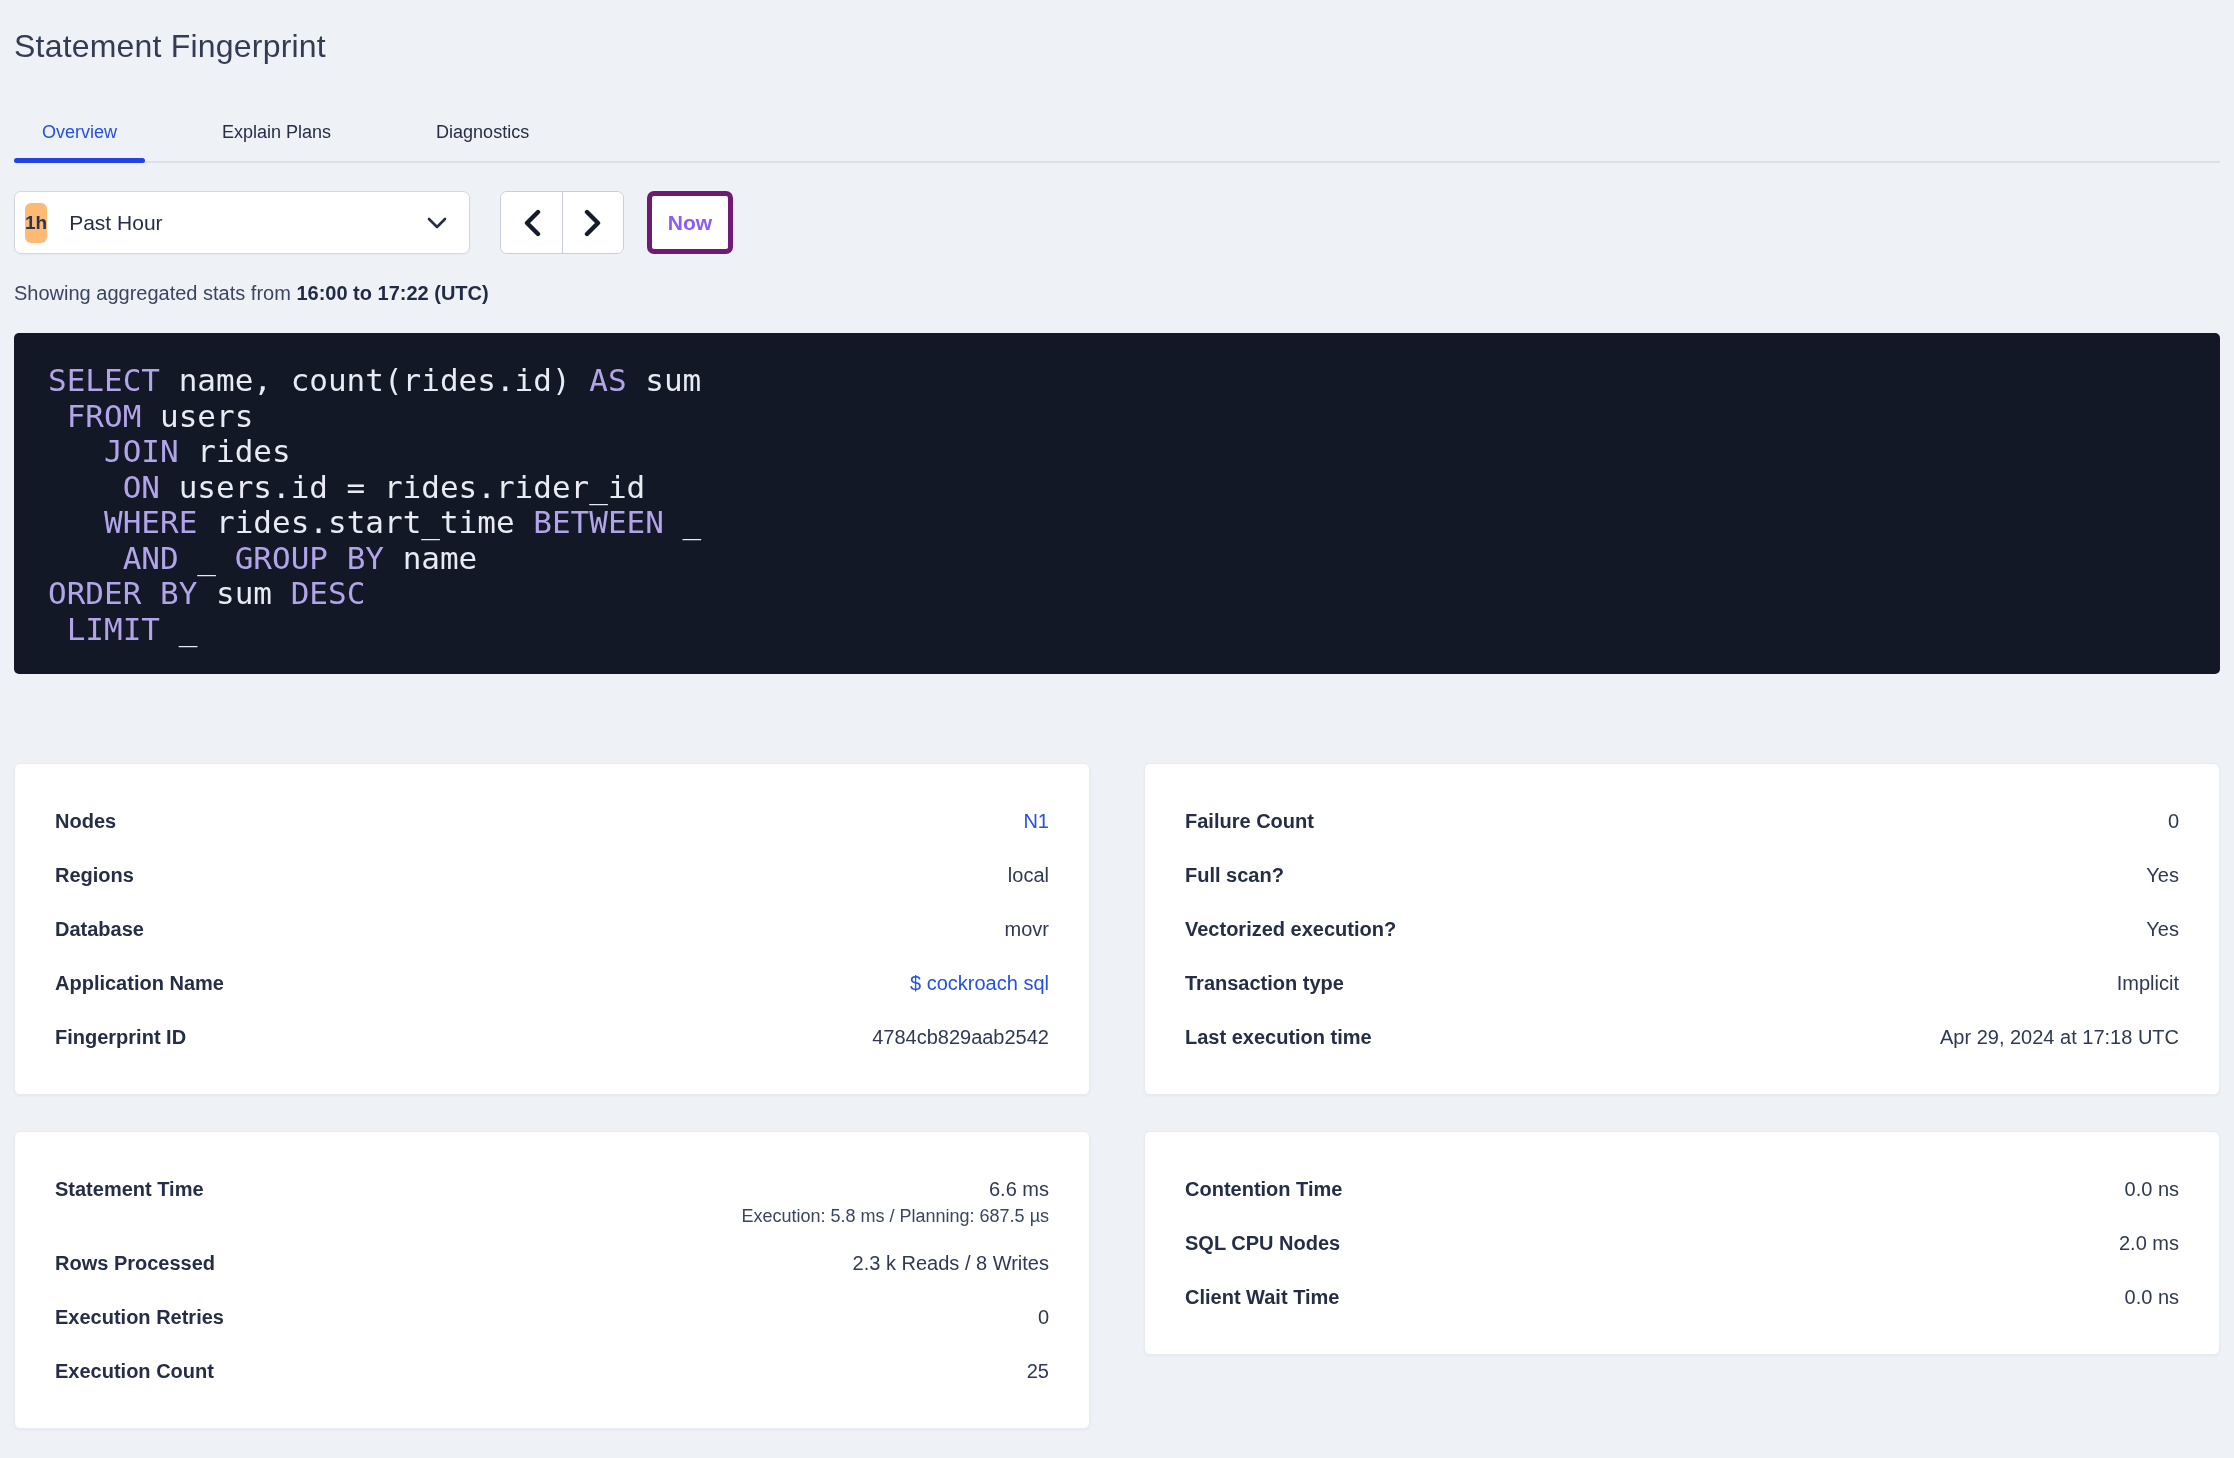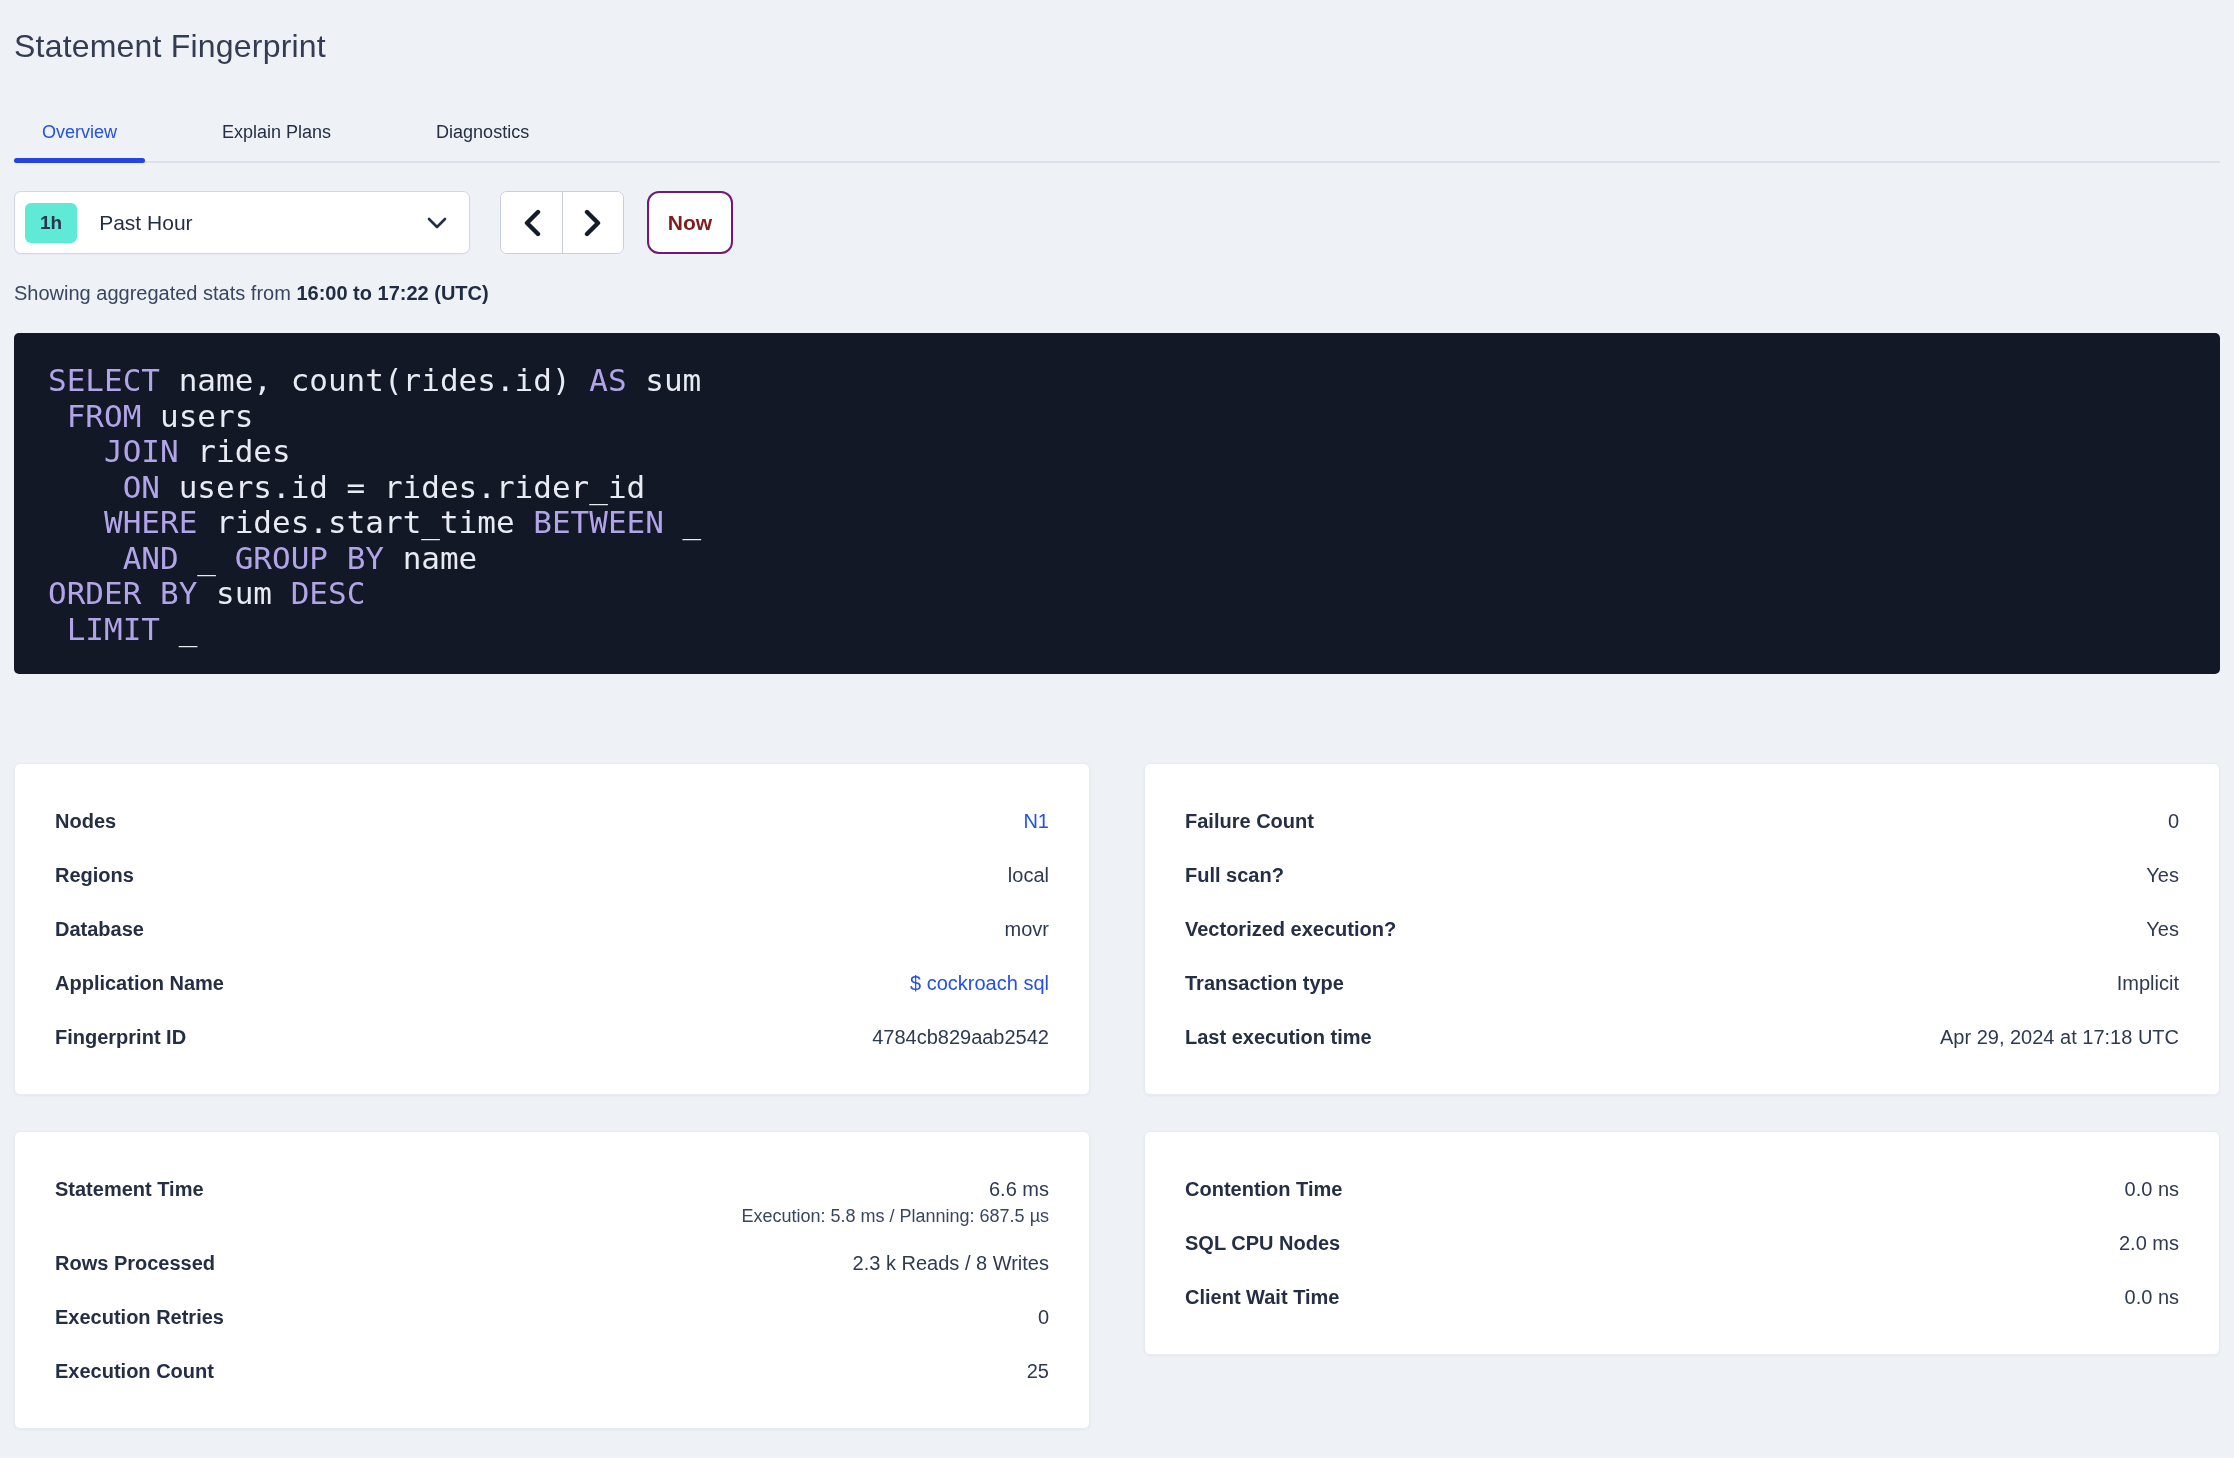--- a/index.html
+++ b/index.html
@@ -13,28 +13,28 @@
   
   .tabbar { display:flex; margin-top:40px; border-bottom:2px solid #dbe0ea; }
   .tab { position:relative; padding:0 28px 20px; font-size:18px; color:#242f44; cursor:pointer; margin-right:49px; margin-bottom:-2px;margin-top:17px; }
   .tab.active { color:#2450e4; }
   .tab.active::after { content:""; position:absolute; left:0; right:0; bottom:0; height:5px; background:#2443e2; border-radius:3px; }
 
   
   .controls { display:flex; margin-top:28px; align-items:stretch; }
   .timepicker { width:456px; height:63px; background:#fff; border:1px solid #d2d7e4; border-radius:7px;
                 display:flex; align-items:center; padding:0 22px 0 10px; cursor:pointer; box-shadow:0 1px 2px rgba(40,55,90,.04); }
-  .range-badge { background:#5eead4; color:#2a3550; font-weight:700; font-size:19px; border-radius:6px;
-                 padding:9px 15px; margin-right:22px; }
+  .range-badge { background:#fdba74; color:#2a3550; font-weight:700; font-size:19px; border-radius:6px;
+                 padding:9px 0; margin-right:22px; }
   .range-label { font-size:21px; color:#242f44; flex:1; }
   .arrowgroup { display:flex; margin-left:30px; height:63px; background:#fff; border:1px solid #c7cedf; border-radius:7px; overflow:hidden; }
   .arrowbtn { width:61px; display:flex; align-items:center; justify-content:center; cursor:pointer; background:#fff; border:none; }
   .arrowbtn + .arrowbtn { border-left:1px solid #c7cedf; }
-  .nowbtn { margin-left:23px; height:63px; width:86px; background:#fff; border:2px solid #701a75; border-radius:12px;
-            font-family:inherit; font-size:21px; font-weight:700; color:#7f1d1d; cursor:pointer; }
+  .nowbtn { margin-left:23px; height:63px; width:86px; background:#fff; border:5px solid #701a75; border-radius:7px;
+            font-family:inherit; font-size:21px; font-weight:700; color:#8b5cf6; cursor:pointer; }
 
   
   .statsline { margin-top:28px; font-size:20px; color:#3a4560; }
   .statsline b { color:#202c44; font-weight:700; }
 
   
   .sqlbox { margin-top:28px; background:#121826; border-radius:5px; padding:30px 34px 27px;
             font-family:"DejaVu Sans Mono", monospace; font-size:31px; line-height:35.5px;
             color:#e9ebf3; white-space:pre; }
   .kw { color:#b1a4e8; }

